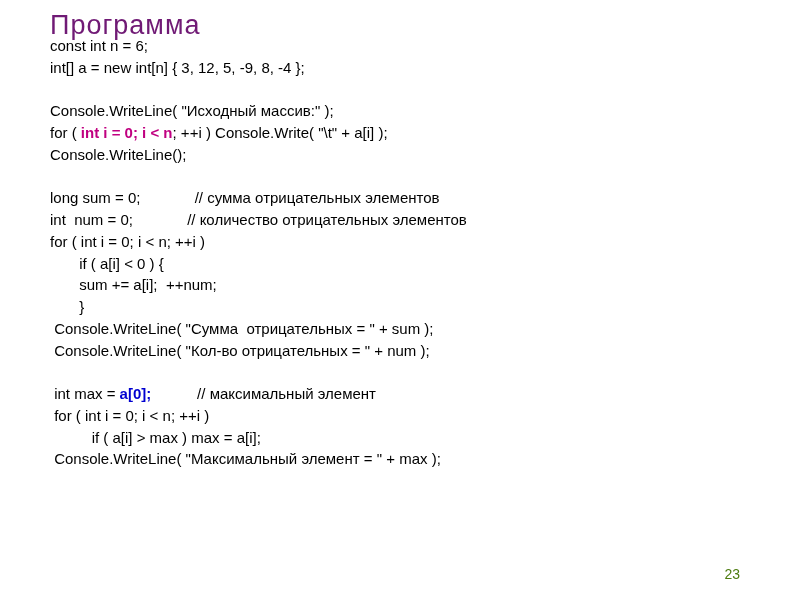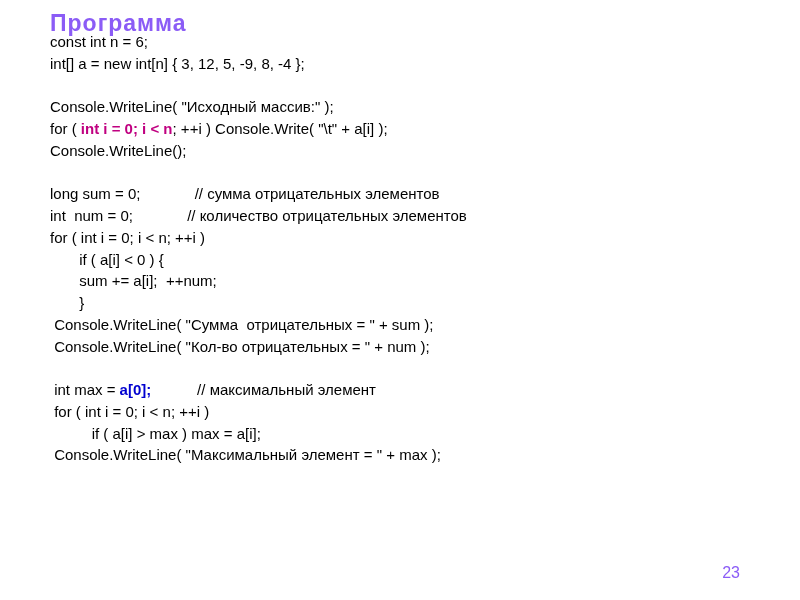--- a/index.html
+++ b/index.html
@@ -11,23 +11,23 @@
       width: 800px;
       height: 600px;
       background: #ffffff;
       font-family: Verdana, Geneva, sans-serif;
       color: #000000;
       padding: 10px 50px 20px 50px;
       position: relative;
       overflow: hidden;
     }
     .title {
-      font-size: 23px;
-      font-weight: bold;
-      color: #8b5cf6;
+      font-size: 27px;
+      font-weight: normal;
+      color: #701a75;
       margin-bottom: 0px;
       letter-spacing: 1px;
     }
     .code-block {
       font-size: 15px;
       line-height: 1.45;
       font-family: Verdana, Geneva, sans-serif;
       white-space: pre;
       margin-top: -6px;
     }
@@ -36,22 +36,22 @@
       font-weight: bold;
     }
     .hl2 {
       color: #0000d0;
       font-weight: bold;
     }
     .page-num {
       position: absolute;
       bottom: 18px;
       right: 60px;
-      font-size: 16px;
-      color: #8b5cf6;
+      font-size: 14px;
+      color: #4d7c0f;
     }
   </style>
 </head>
 <body>
 
 <div class="title">Программа</div>
 
 <div class="code-block"><span>const int n = 6;</span>
 <span>int[] a = new int[n] { 3, 12, 5, -9, 8, -4 };</span>
 <span></span>

